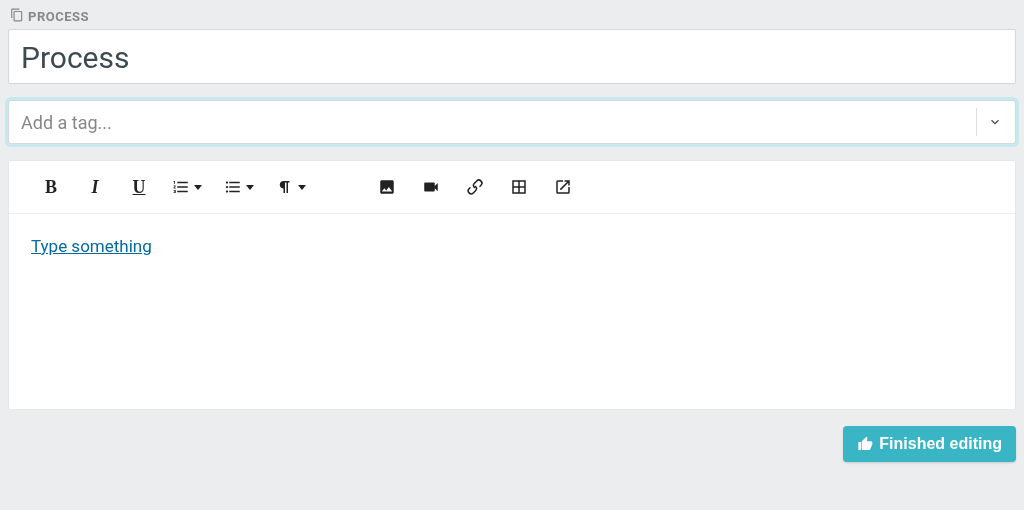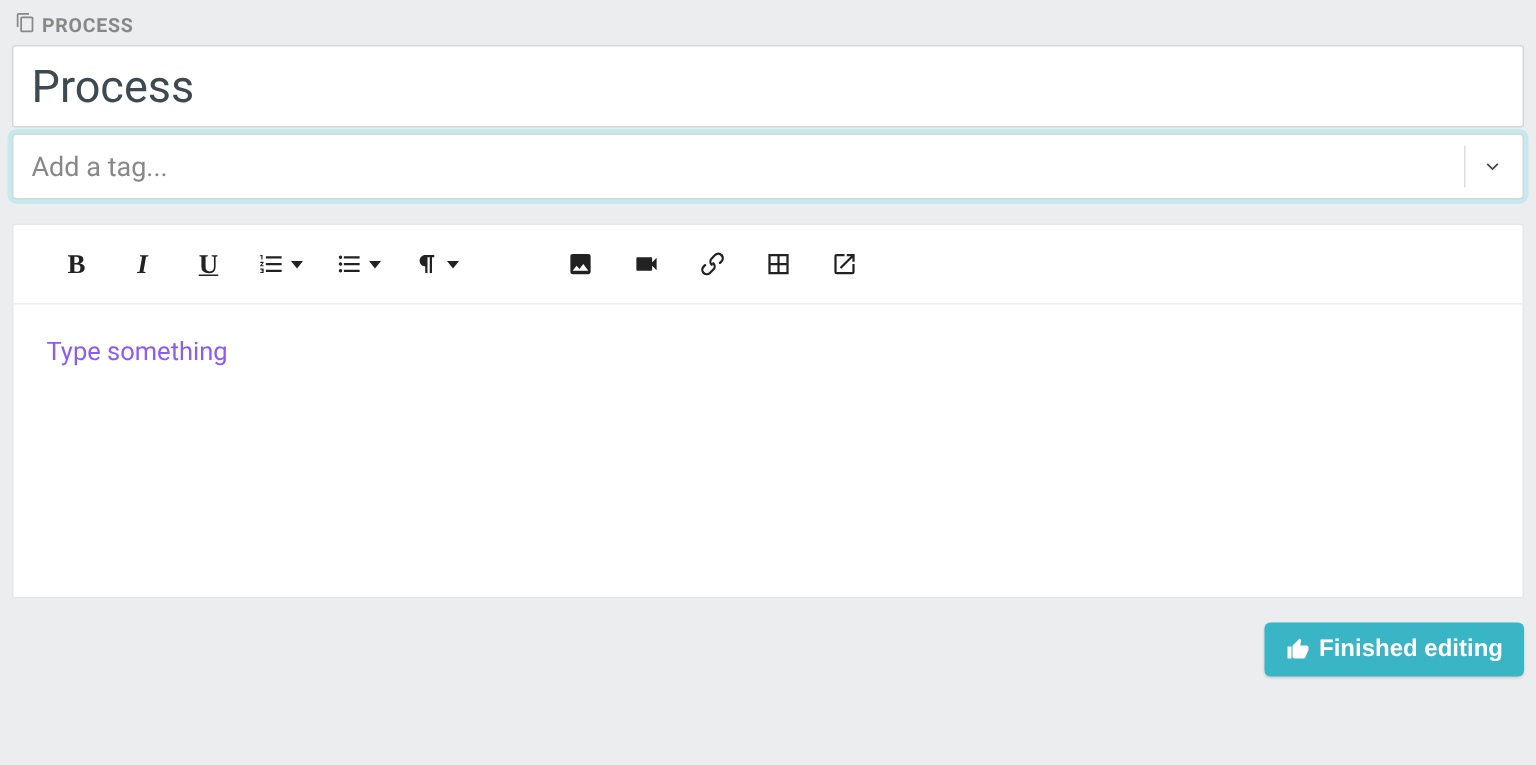--- a/index.html
+++ b/index.html
@@ -41,21 +41,21 @@
       color: #3e4a52;
       resize: none;
       font-family: inherit;
       line-height: 1.3;
       height: 55px;
     }
     .title-wrapper {
       position: relative;
     }
     .tag-field-wrapper {
-      margin-top: 0;
+      margin-top: 12px;
       position: relative;
       background: #fff;
       border: 1px solid #d5d7da;
       border-radius: 3px;
       box-shadow: 0 0 0 3px #c6e9ee;
       height: 44px;
       display: flex;
       align-items: center;
       padding: 4px 12px;
     }
@@ -153,21 +153,22 @@
     .toolbar-spacer {
       width: 48px;
     }
     .editor-body {
       padding: 22px 22px;
       min-height: 195px;
       font-size: 17px;
       color: #888;
     }
     .editor-placeholder {
-      color: #8b5cf6;
+      color: #0369a1;
+      text-decoration: underline;
     }
     .footer {
       display: flex;
       justify-content: flex-end;
       margin-top: 16px;
     }
     .finish-btn {
       background: #39b5c6;
       color: #fff;
       border: none;

